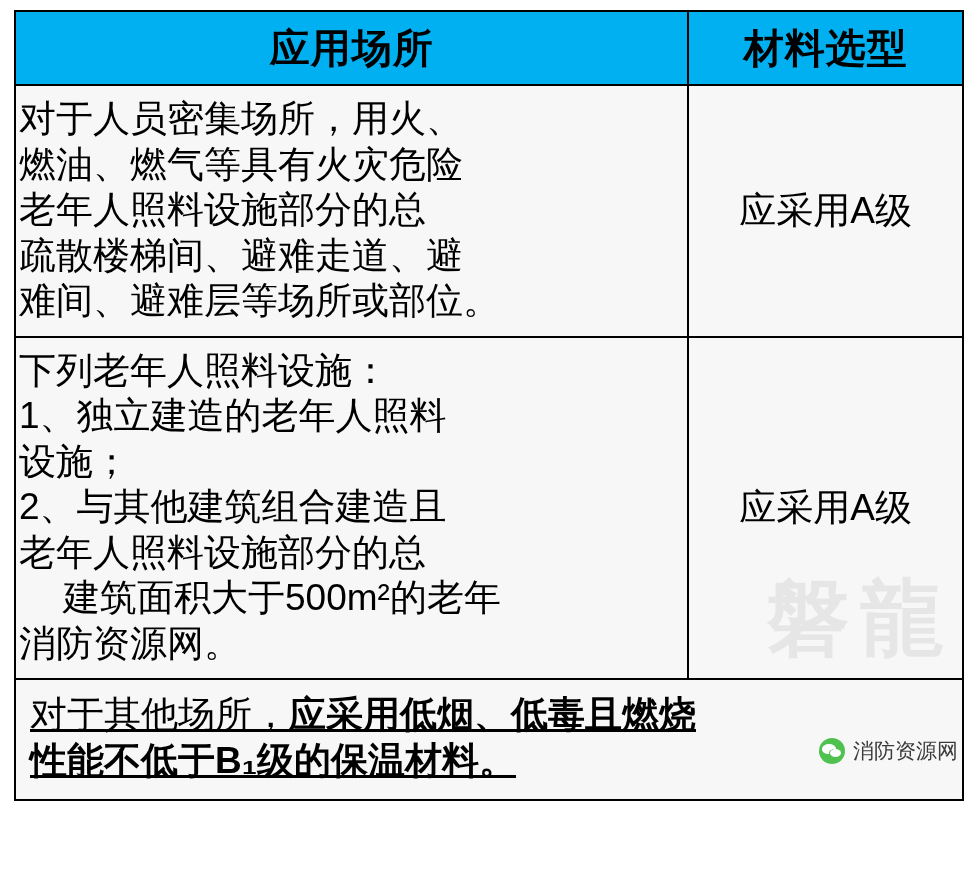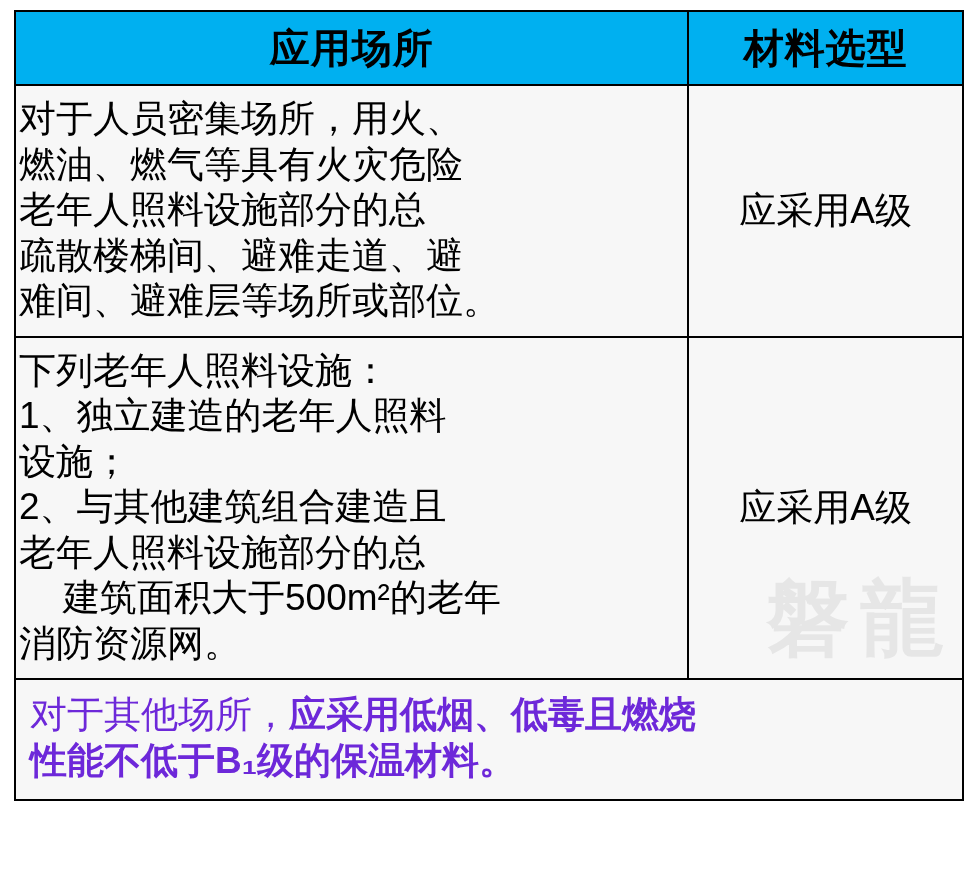--- a/index.html
+++ b/index.html
@@ -65,23 +65,24 @@
     font-weight: 500;
     position: relative;
     margin-left: 16px;
   }
   .row-last td {
     border-top: 2px solid #000000;
   }
   .full-row {
     font-size: 37px;
     line-height: 1.25;
-    color: #6d28d9;
+    color: #000000;
     font-weight: bold;
     padding: 12px 4px 14px 14px;
+    text-decoration: underline;
   }
   .seg-normal { font-weight: 500; }
   .watermark-cn {
     position: absolute;
     right: 8px;
     bottom: 2px;
     font-size: 84px;
     color: rgba(0,0,0,0.065);
     font-weight: bold;
     letter-spacing: 10px;
@@ -188,14 +189,18 @@
               <span class="seg-normal">对于其他场所，</span><span>应采用低烟、低毒且燃烧</span>
               <div>性能不低于B₁级的保温材料。</div>
             </div>
           </td>
         </tr>
 
       </tbody>
     </table>
   </div>
 
+  <div class="footer-brand">
+    <span class="wechat-logo"></span>
+    <span>消防资源网</span>
+  </div>
 
 </div>
 
 </body></html>

